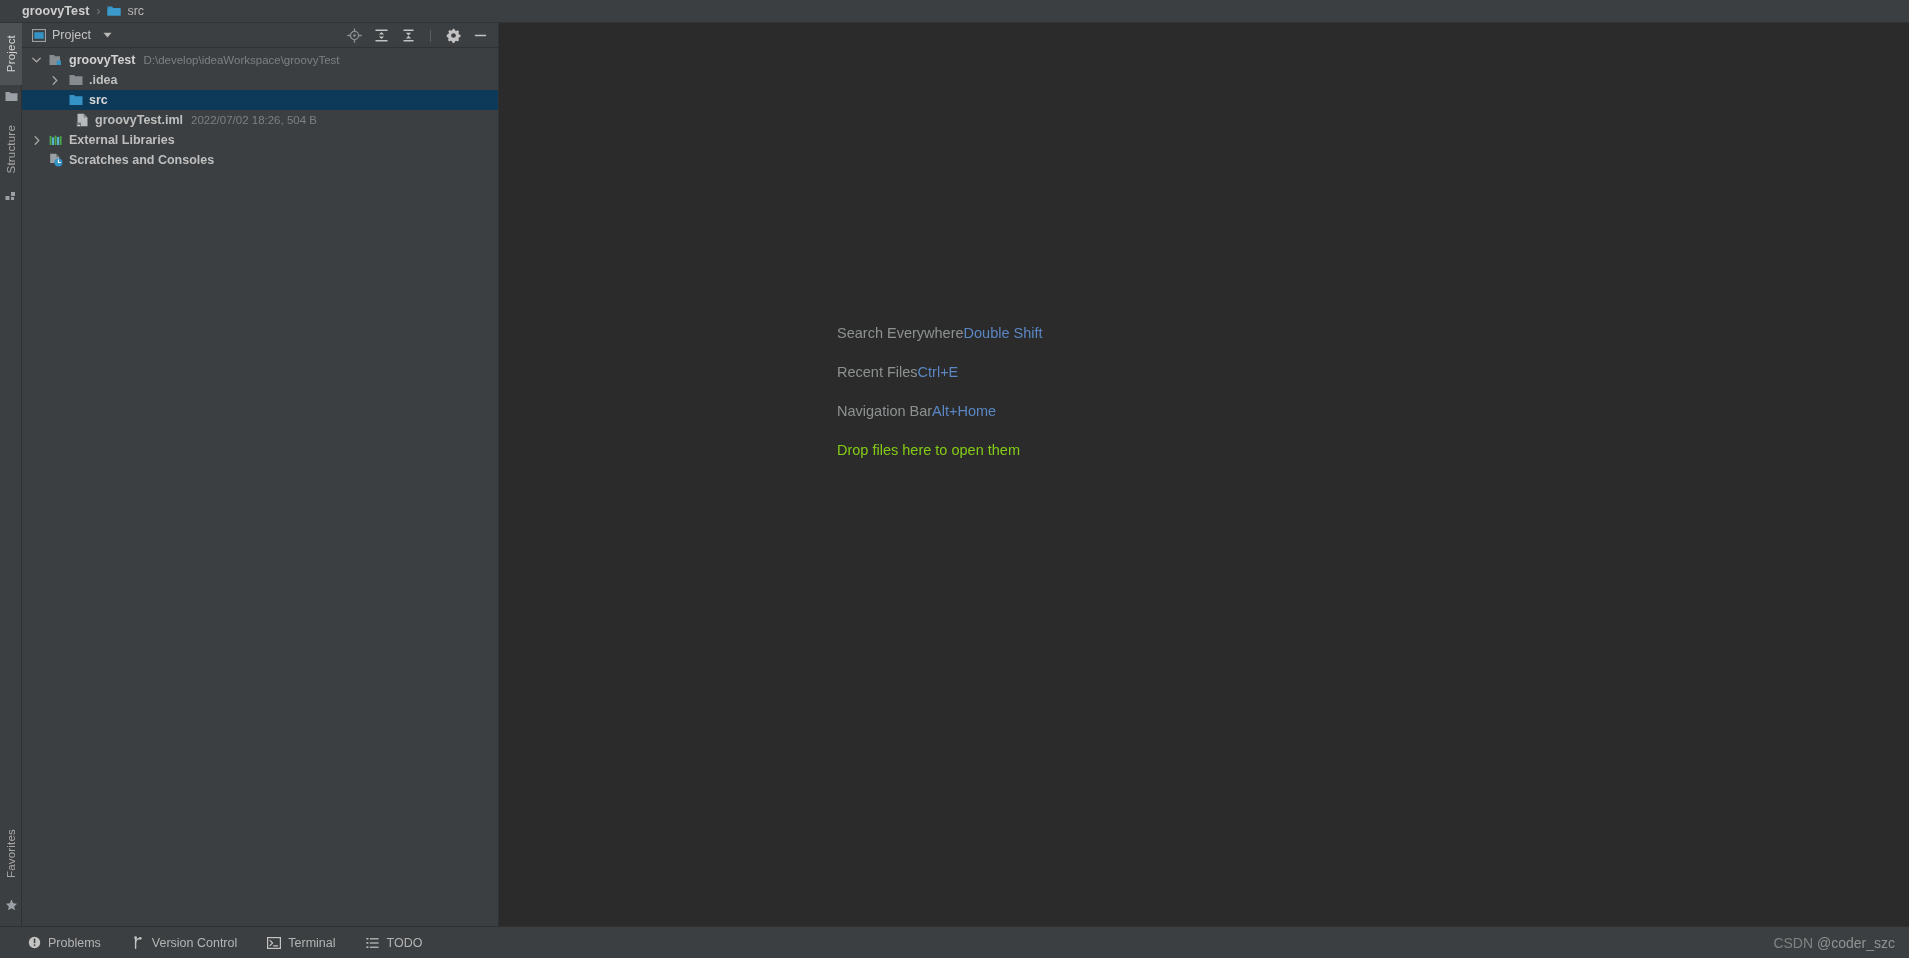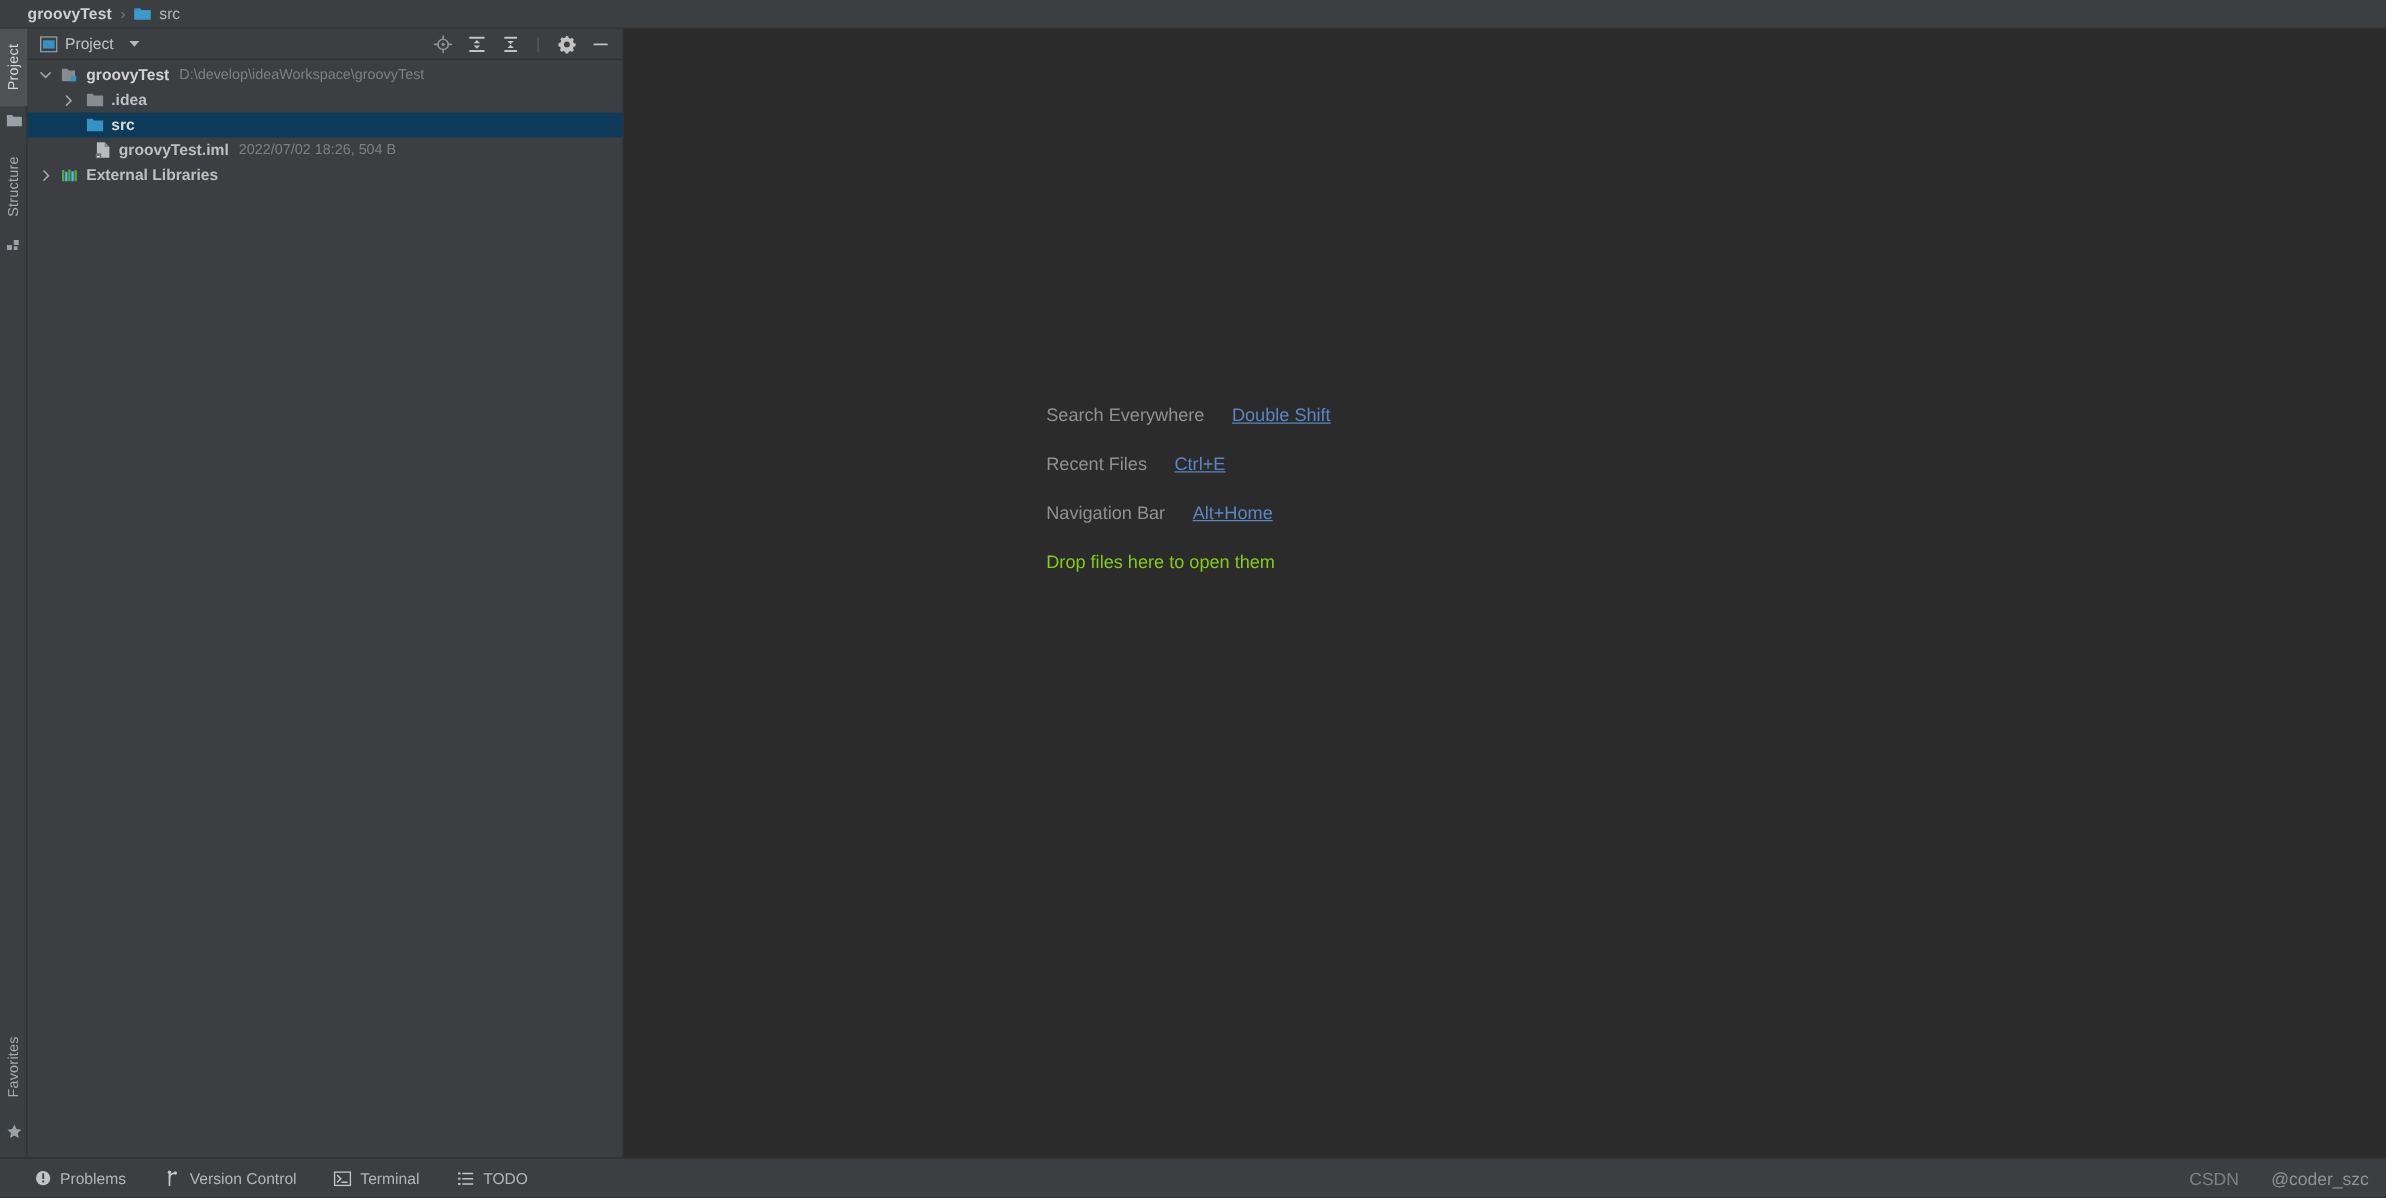--- a/index.html
+++ b/index.html
@@ -83,37 +83,37 @@
   .editor{
     position:absolute;left:499px;top:23px;right:0;height:903px;
     background:#2b2b2b;
   }
   .hints{
     position:absolute;left:338px;top:290px;
     display:flex;flex-direction:column;gap:0px;
   }
   .hint-row{height:39px;display:flex;align-items:center;font-size:14.5px;}
   .hint-name{color:#8e9192;}
-  .hint-key{color:#5a87c4;margin-left:22px;text-decoration:underline;}
+  .hint-key{color:#5a87c4;margin-left:0;}
   .hint-plain{color:#84cc16;font-size:14.5px;}
 
   
   .statusbar{
     position:absolute;left:0;bottom:0;width:1909px;height:32px;
     background:#3c3f41;border-top:1px solid #2f3133;
     display:flex;align-items:center;box-sizing:border-box;
   }
   .sb-items{display:flex;align-items:center;padding-left:27px;gap:30px;}
   .sb-item{display:flex;align-items:center;gap:7px;font-size:12.5px;color:#b4b4b4;cursor:default;}
   .sb-ic{width:14px;height:14px;display:flex;align-items:center;justify-content:center;}
   .watermark{
     position:absolute;right:14px;top:50%;transform:translateY(-50%);
     font-size:14px;color:#8d8d8d;opacity:.85;white-space:nowrap;
   }
-  .watermark .wm2{color:#a0a0a0;margin-left:22px;}
+  .watermark .wm2{color:#a0a0a0;}
 
   svg{display:block;}
 </style>
 </head>
 <body>
 
 <div id="app">
 
   <div class="breadcrumb-bar">
     <span class="bc-item bc-root">groovyTest</span>
@@ -304,20 +304,34 @@
             <rect x="0.6" y="2.0" width="1.9" height="9.0" fill="#49a94b"></rect>
             <rect x="3.1" y="3.4" width="1.9" height="7.6" fill="#59b6db"></rect>
             <rect x="5.6" y="1.6" width="1.9" height="9.4" fill="#49a94b"></rect>
             <rect x="8.1" y="3.0" width="1.9" height="8.0" fill="#59b6db"></rect>
             <rect x="10.6" y="2.2" width="1.9" height="8.8" fill="#49a94b"></rect>
           </svg>
         </span>
         <span class="label">External Libraries</span>
       </div>
 
+      <div class="row">
+        <span class="gap" style="width:8px;"></span>
+        <span class="arrow"></span>
+        <span class="gap" style="width:5px;"></span>
+        <span class="ic">
+          <svg width="15" height="14" viewBox="0 0 15 14">
+            <path d="M1.2 0.8h6.0l3.2 3.2v6.0H1.2z" fill="#9aa0a6"></path>
+            <path d="M7.2 0.8l3.2 3.2H7.2z" fill="#6d7276"></path>
+            <circle cx="9.4" cy="9.4" r="4.0" fill="#3592c4"></circle>
+            <path d="M9.4 6.9v2.6h2.0" fill="none" stroke="#ffffff" stroke-width="1.1" stroke-linecap="round"></path>
+          </svg>
+        </span>
+        <span class="label">Scratches and Consoles</span>
+      </div>
 
     </div>
   </div>
 
   <div class="editor">
     <div class="hints">
 
       <div class="hint-row">
         <span class="hint-name">Search Everywhere</span>
         <span class="hint-key">Double Shift</span>

